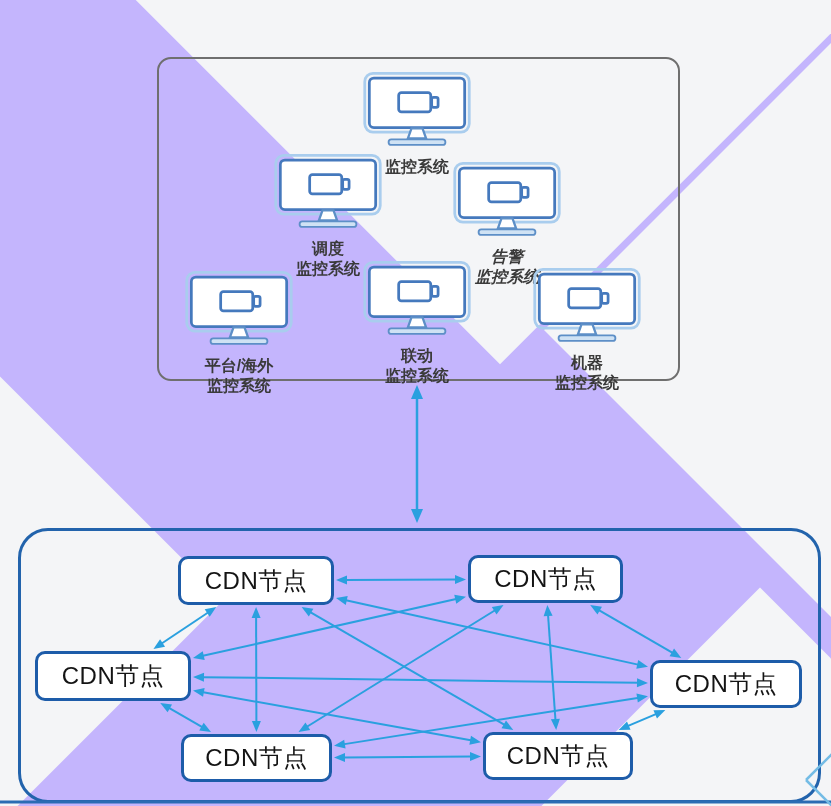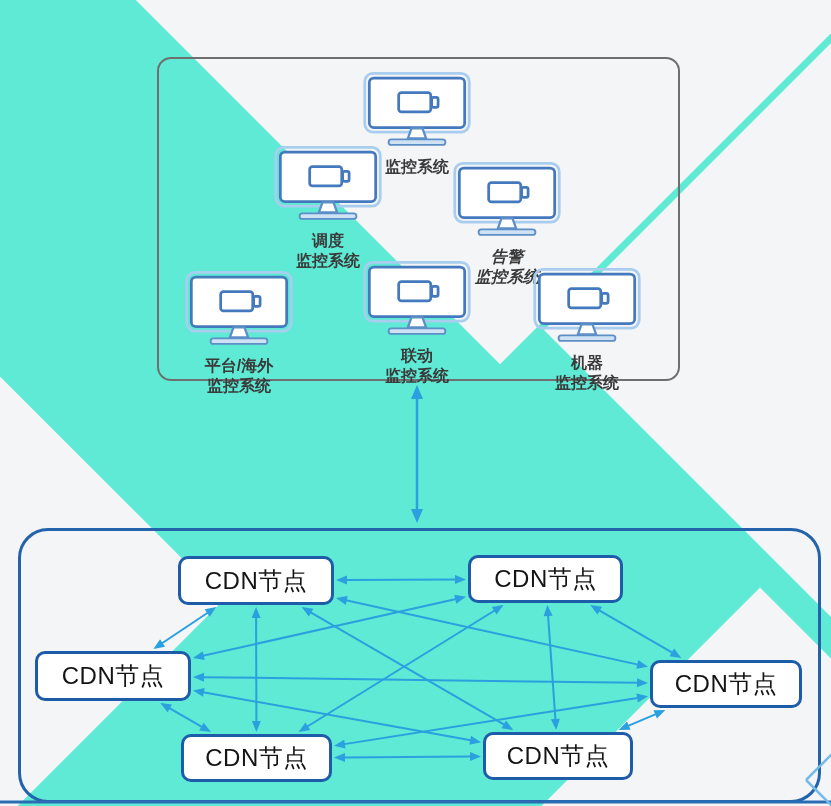--- a/index.html
+++ b/index.html
@@ -1,17 +1,17 @@
 <!DOCTYPE html>
 <html><head>
 <meta charset="utf-8">
 <style>
   html,body{margin:0;padding:0;background:#ffffff;}
   .stage{position:relative;width:831px;height:806px;overflow:hidden;
-         font-family:"Liberation Sans","DejaVu Sans",sans-serif;background:#5eead4;}
+         font-family:"Liberation Sans","DejaVu Sans",sans-serif;background:#c4b5fd;}
   
   .wm{position:absolute;background:#f4f5f7;transform:rotate(45deg);z-index:0;}
   .wm1{width:600px;height:600px;left:200px;top:-360px;}
   .wm2{width:500px;height:500px;left:-380px;top:350px;}
   .wm3{width:640px;height:640px;left:440px;top:720px;}
   .wm4{width:560px;height:560px;left:660px;top:50px;}
   
   .top-panel{position:absolute;left:157px;top:57px;width:519px;height:320px;
              border:2px solid #6f6f6f;border-radius:14px;z-index:1;}
   .cdn-panel{position:absolute;left:18px;top:528px;width:797px;height:269px;
@@ -43,21 +43,21 @@
       <rect x="3" y="3" width="114" height="64" rx="9" fill="none" stroke="#a9cdee" stroke-width="3"></rect>
       <rect x="8" y="8" width="104" height="54" rx="5" fill="#ffffff" stroke="#4579bd" stroke-width="3"></rect>
       <rect x="40" y="24" width="35" height="21" rx="3" fill="none" stroke="#4579bd" stroke-width="3"></rect>
       <rect x="76" y="29" width="7" height="11" rx="2" fill="none" stroke="#4579bd" stroke-width="3"></rect>
       <path d="M54 63 L50 74 L70 74 L66 63 Z" fill="#ffffff" stroke="#5d8fc7" stroke-width="2.5"></path>
       <rect x="29" y="75" width="62" height="6" rx="3" fill="#cfe2f4" stroke="#5d8fc7" stroke-width="2"></rect>
     </svg>
     <div class="lbl">监控系统</div>
     <div class="lbl"></div>
   </div>
-  <div class="monitor" style="left: 273px; top: 144px;">
+  <div class="monitor" style="left: 273px; top: 152px;">
     <svg width="110" height="82" viewBox="0 0 120 88">
       <rect x="3" y="3" width="114" height="64" rx="9" fill="none" stroke="#a9cdee" stroke-width="3"></rect>
       <rect x="8" y="8" width="104" height="54" rx="5" fill="#ffffff" stroke="#4579bd" stroke-width="3"></rect>
       <rect x="40" y="24" width="35" height="21" rx="3" fill="none" stroke="#4579bd" stroke-width="3"></rect>
       <rect x="76" y="29" width="7" height="11" rx="2" fill="none" stroke="#4579bd" stroke-width="3"></rect>
       <path d="M54 63 L50 74 L70 74 L66 63 Z" fill="#ffffff" stroke="#5d8fc7" stroke-width="2.5"></path>
       <rect x="29" y="75" width="62" height="6" rx="3" fill="#cfe2f4" stroke="#5d8fc7" stroke-width="2"></rect>
     </svg>
     <div class="lbl">调度</div>
     <div class="lbl">监控系统</div>

